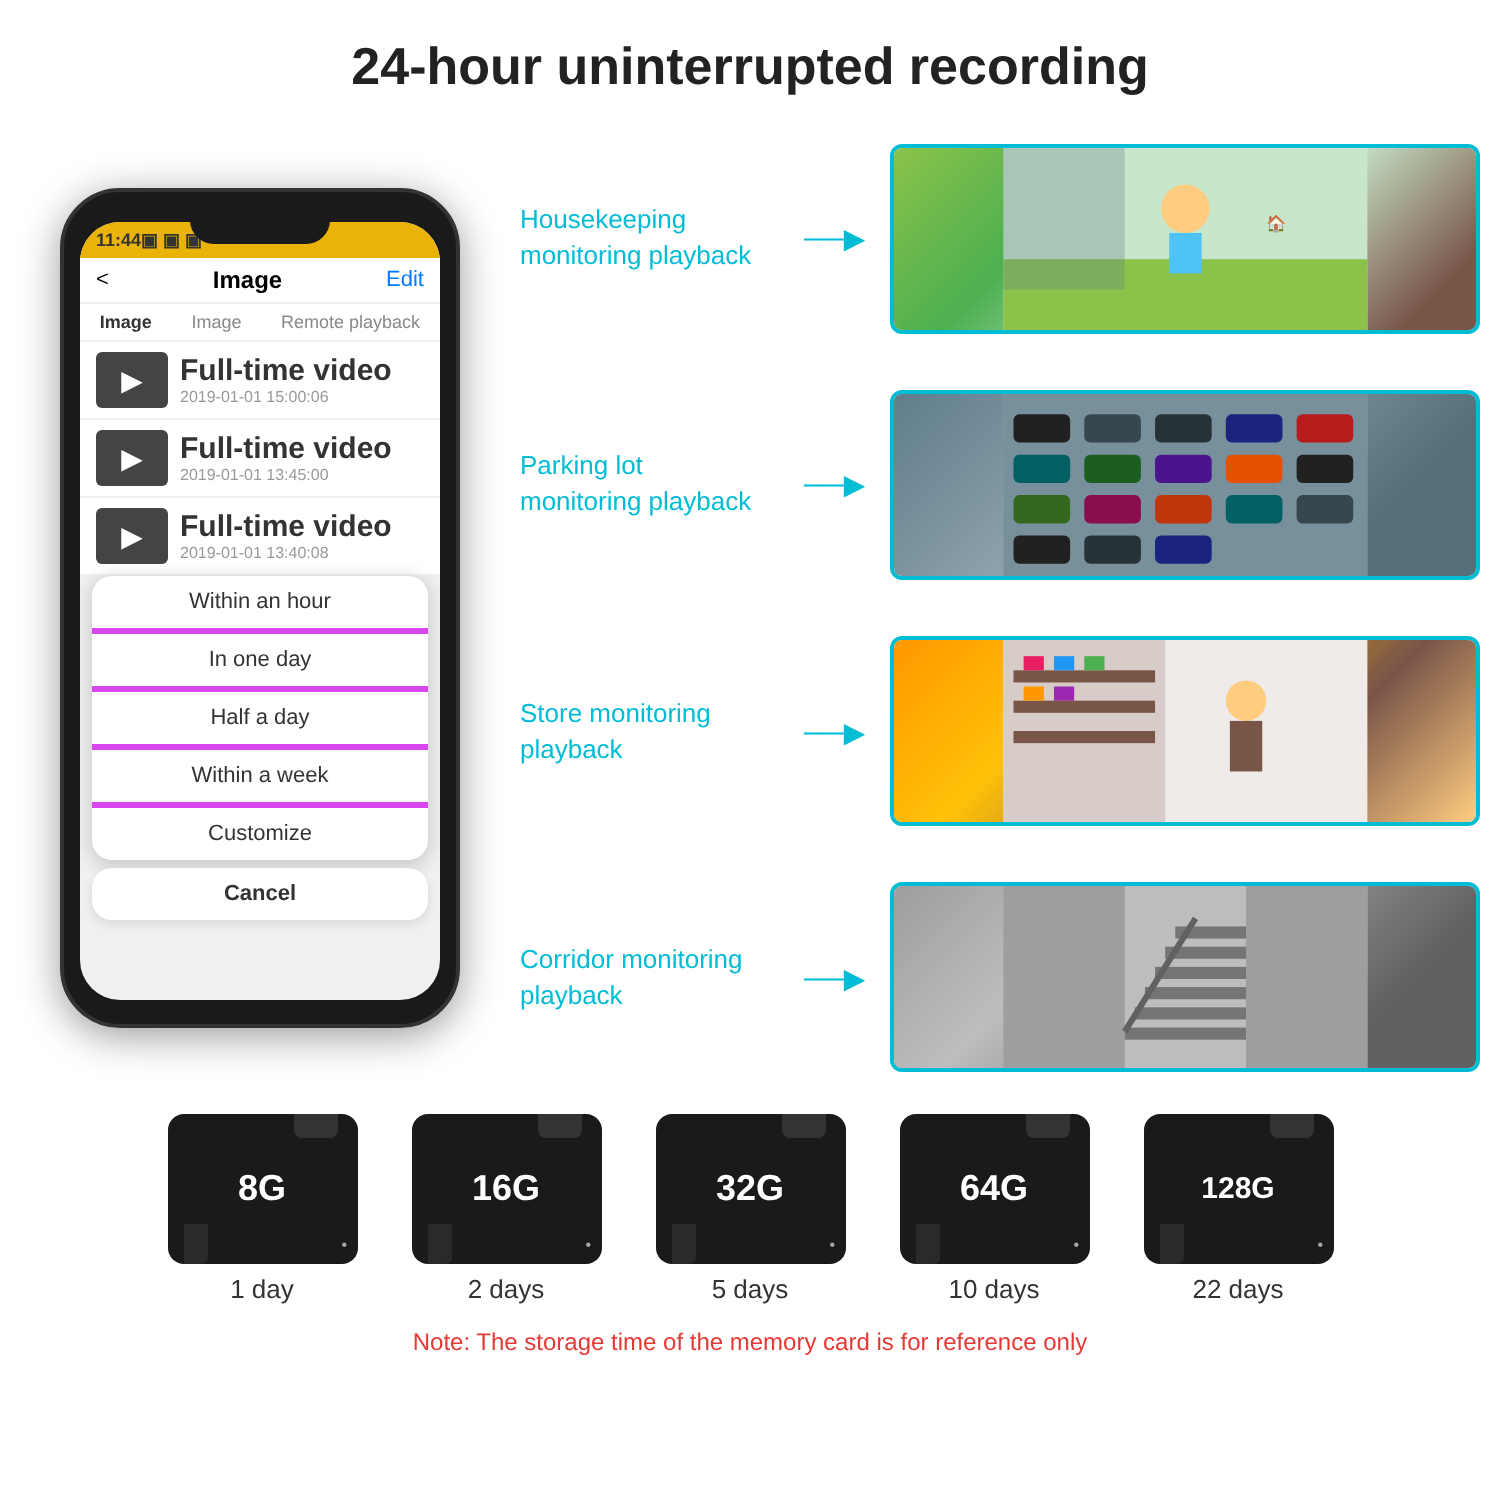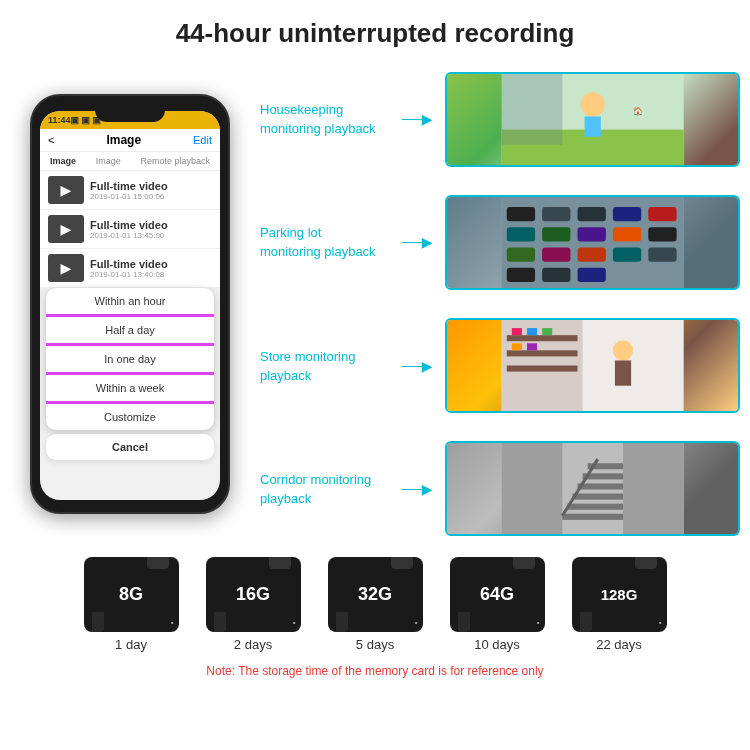--- a/index.html
+++ b/index.html
@@ -125,21 +125,21 @@
       color: #fff;
       font-size: 14px;
       flex-shrink: 0;
     }
 
     .video-info {
       display: flex;
       flex-direction: column;
     }
     .video-title {
-      font-size: 11px;
+      font-size: 15px;
       color: #333;
       font-weight: bold;
     }
     .video-date {
       font-size: 8px;
       color: #999;
     }
 
     
     .popup-menu {
@@ -309,21 +309,21 @@
       display: flex;
       align-items: center;
       color: #00bcd4;
       font-size: 14px;
     }
   </style>
 </head>
 <body>
 
 <div class="header">
-  <h1>44-hour uninterrupted recording</h1>
+  <h1>24-hour uninterrupted recording</h1>
 </div>
 
 <div class="main-content">
 
   <div class="phone-section">
     <div class="phone">
       <div class="phone-notch"></div>
       <div class="phone-screen">
 
         <div class="phone-status-bar">
@@ -362,22 +362,22 @@
             <div class="video-thumb">▶</div>
             <div class="video-info">
               <span class="video-title">Full-time video</span>
               <span class="video-date">2019-01-01 13:40:08</span>
             </div>
           </div>
         </div>
 
         <div class="popup-menu">
           <div class="popup-item">Within an hour</div>
+          <div class="popup-item">In one day</div>
           <div class="popup-item">Half a day</div>
-          <div class="popup-item">In one day</div>
           <div class="popup-item">Within a week</div>
           <div class="popup-item">Customize</div>
         </div>
         <div class="popup-cancel">Cancel</div>
       </div>
     </div>
   </div>
 
   <div class="monitoring-section">
 

